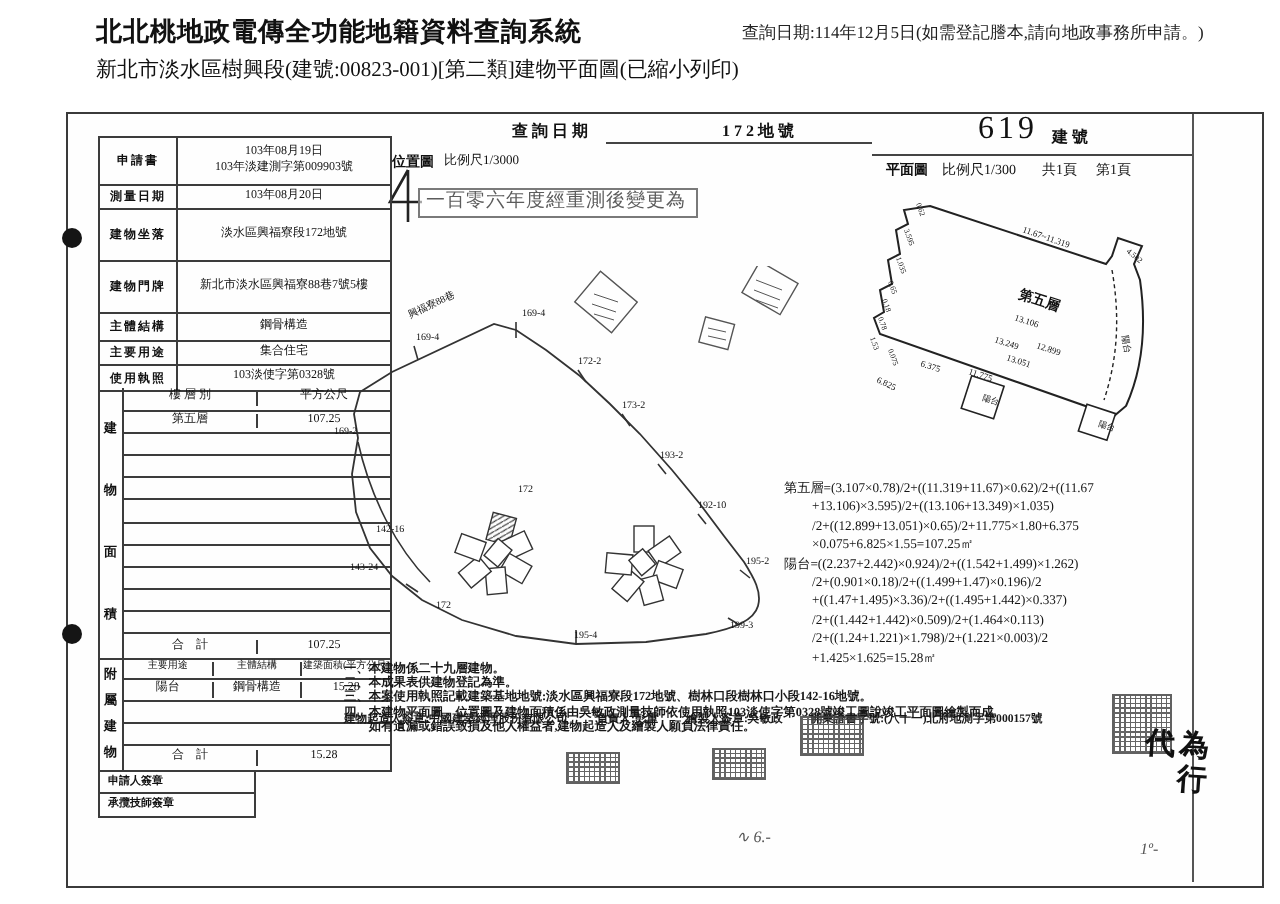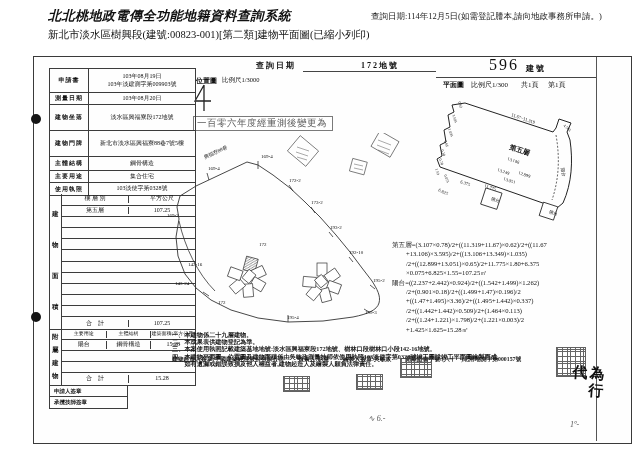--- a/index.html
+++ b/index.html
@@ -1,19 +1,19 @@
 <!DOCTYPE html>
 <html><head>
 <meta charset="utf-8">
 <style>
   html,body{margin:0;padding:0;background:#fff;}
   #page{position:relative;width:640px;height:452px;background:#fff;overflow:hidden;
         font-family:"Liberation Serif","DejaVu Serif",serif;color:#1a1a1a;}
   .abs{position:absolute;}
-  .sys-title{left:48px;top:7px;font-size:13px;font-weight:bold;letter-spacing:.5px;color:#111;font-style:italic;}
+  .sys-title{left:48px;top:7px;font-size:13px;font-weight:bold;letter-spacing:.5px;color:#111;}
   .query-date{left:371px;top:11px;font-size:8.5px;color:#222;}
   .sub-title{left:48px;top:28px;font-size:10.5px;color:#111;}
   #doc{left:33px;top:56px;width:597px;height:386px;border:1.5px solid #3a3a3a;background:#fefefe;}
   .hole{width:10px;height:10px;border-radius:50%;background:#151515;}
   .hline{background:#444;height:1px;}
   .vline{background:#555;width:1px;}
   .form-title{font-size:8px;font-weight:bold;letter-spacing:1px;color:#111;}
   .hdr8{font-size:8px;font-weight:bold;letter-spacing:2px;color:#111;}
   .bno{font-size:16px;letter-spacing:2px;color:#111;}
   .small7{font-size:7px;color:#111;}
@@ -48,39 +48,39 @@
   <div class="abs query-date">查詢日期:114年12月5日(如需登記謄本,請向地政事務所申請。)</div>
   <div class="abs sub-title">新北市淡水區樹興段(建號:00823-001)[第二類]建物平面圖(已縮小列印)</div>
 
   <div id="doc" class="abs"></div>
 
   <div class="abs hole" style="left:31px;top:114px;"></div>
   <div class="abs hole" style="left:31px;top:312px;"></div>
 
   <div class="abs hdr8" style="left:256px;top:60px;">查詢日期</div>
   <div class="abs hdr8" style="left:361px;top:60px;">172地號</div>
-  <div class="abs bno" style="left:489px;top:56px;">596</div>
+  <div class="abs bno" style="left:489px;top:56px;">619</div>
   <div class="abs hdr8" style="left:526px;top:63px;">建號</div>
   <div class="abs hline" style="left:303px;top:71px;width:133px;"></div>
   <div class="abs hline" style="left:436px;top:77px;width:160px;"></div>
   <div class="abs vline" style="left:596px;top:57px;height:384px;"></div>
 
   <div class="abs small7" style="left:443px;top:80px;font-weight:bold;">平面圖</div>
   <div class="abs small7" style="left:471px;top:80px;">比例尺1/300</div>
   <div class="abs small7" style="left:521px;top:80px;">共1頁</div>
   <div class="abs small7" style="left:548px;top:80px;">第1頁</div>
 
   <div class="abs small7" style="left:196px;top:76px;font-weight:bold;">位置圖</div>
   <div class="abs small7" style="left:222px;top:76px;font-size:6.5px;">比例尺1/3000</div>
 
   <svg class="abs" style="left:193px;top:84px;" width="22" height="30">
     <path d="M11,1 L11,27 M11,1 L2,17 L18,17" stroke="#222" stroke-width="1.3" fill="none"></path>
   </svg>
 
-  <div class="abs stamp-box" style="left:193px;top:94px;width:132px;margin-top:22px;">
+  <div class="abs stamp-box" style="left:209px;top:94px;width:132px;">
     <div>一百零六年度經重測後變更為</div>
   </div>
 
   <div id="info-table" class="abs tbl" style="left:49px;top:68px;width:147px;">
       <div class="trow" style="height: 24px;">
         <div class="tlab">
           <div>申請書</div>
         </div>
         <div class="tval">
           <div>103年08月19日</div>

